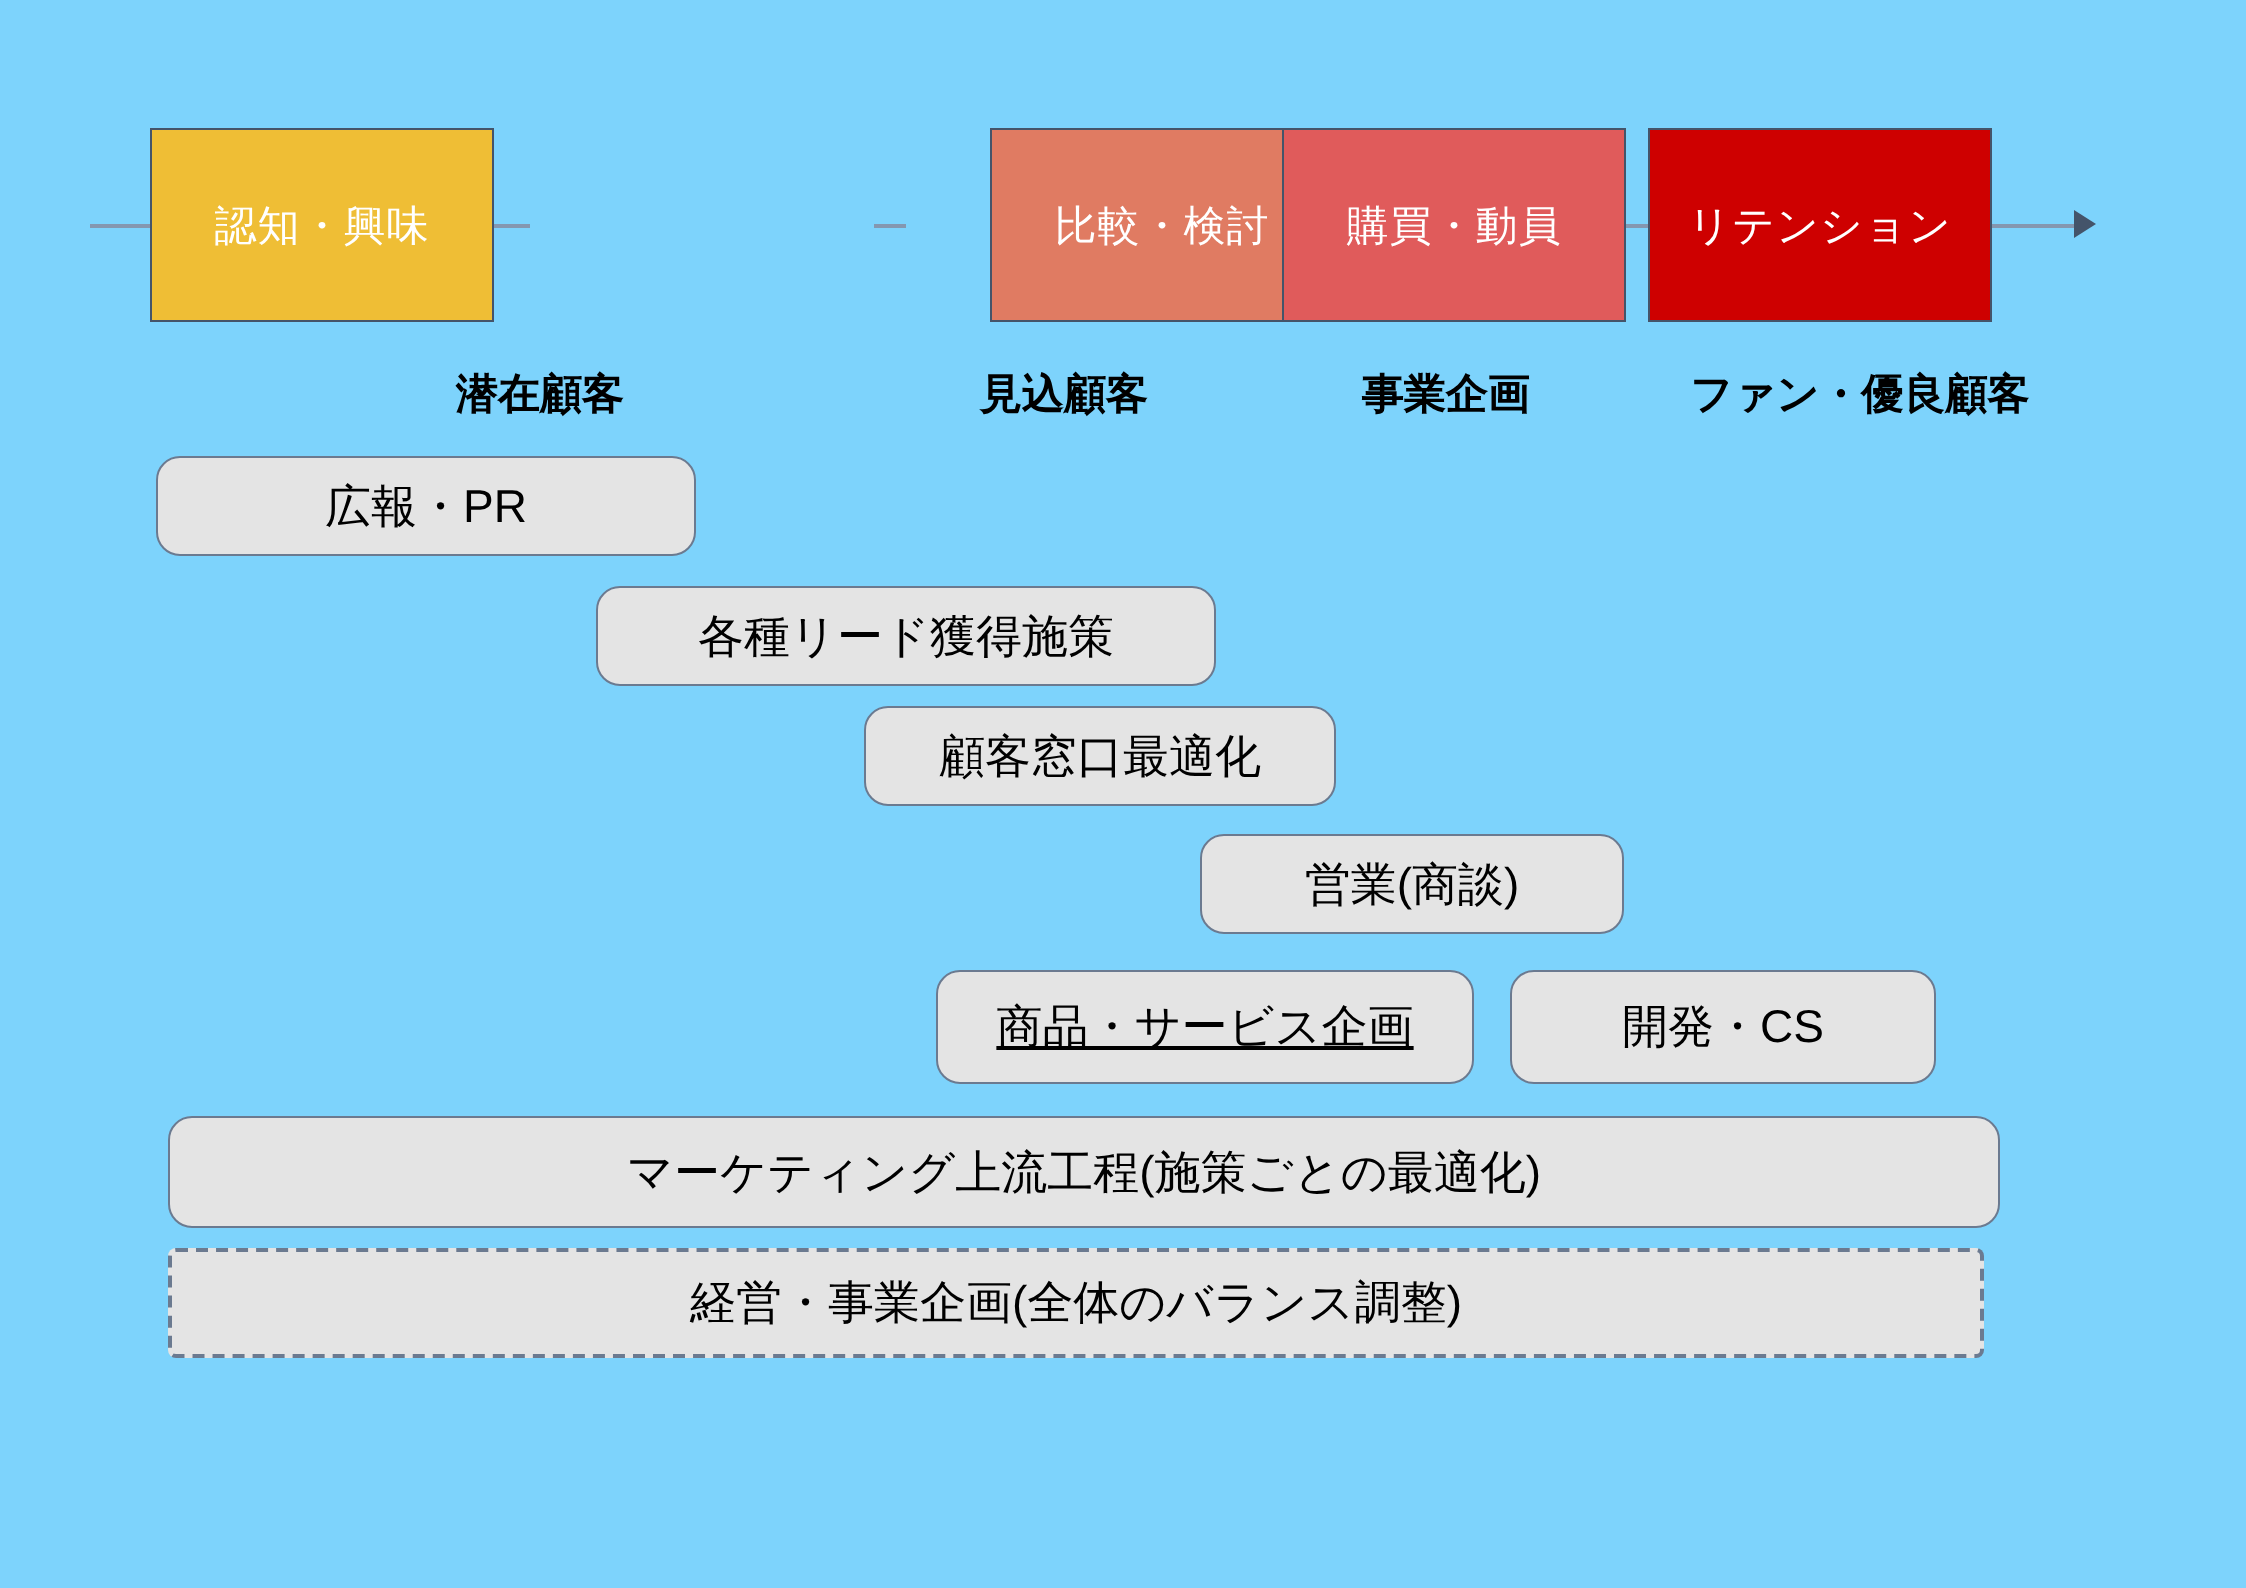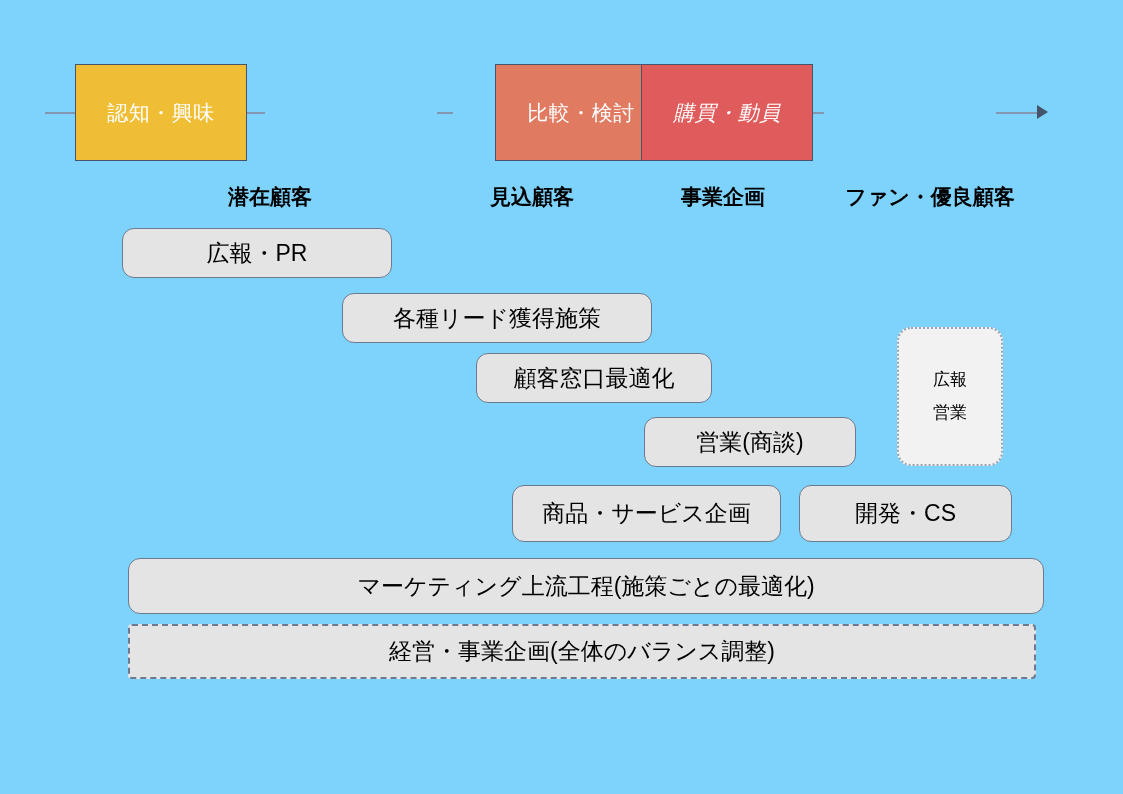--- a/index.html
+++ b/index.html
@@ -69,21 +69,20 @@
     box-sizing: border-box;
     background: #E4E4E4;
     border: 1.5px solid #6B7A90;
     border-radius: 12px;
     display: flex;
     align-items: center;
     justify-content: center;
     font-size: 23px;
     color: #000000;
     white-space: nowrap;
-    margin-left: 44px;
   }
   .gbox.wide { font-size: 23px; }
 
   .gbox.dotted {
     background: #F2F2F2;
     border: 2px dotted #9AA5B5;
     border-radius: 14px;
     flex-direction: column;
     font-size: 17px;
   }
@@ -111,24 +110,27 @@
 
   <div class="stage" style="left:75px; width:172px; background:#EFBE35;">
     <span>認知・興味</span>
   </div>
 
 
   <div class="stage" style="left:453px; width:172px; background:#E07B62;margin-left:42px;">
     <span>比較・検討</span>
   </div>
 
-  <div class="stage" style="left:641px; width:172px; background:#E05B5B;font-style:italic;">
+  <div class="stage" style="left:641px; width:172px; background:#E05B5B;">
     <span>購買・動員</span>
   </div>
 
+  <div class="stage" style="left:824px; width:172px; background:#CE0000;">
+    <span>リテンション</span>
+  </div>
 
   <div class="segment-label" style="left:170px; top:183px; width:200px;">潜在顧客</div>
 
   <div class="segment-label" style="left:432px; top:183px; width:200px;">見込顧客</div>
 
   <div class="segment-label" style="left:623px; top:183px; width:200px;">事業企画</div>
 
   <div class="segment-label" style="left:805px; top:183px; width:250px;">ファン・優良顧客</div>
 
   <div class="gbox" style="left:78px; top:228px; width:270px; height:50px;">
@@ -140,34 +142,30 @@
   </div>
 
   <div class="gbox" style="left:432px; top:353px; width:236px; height:50px;">
     <span>顧客窓口最適化</span>
   </div>
 
   <div class="gbox" style="left:600px; top:417px; width:212px; height:50px;text-align:center;">
     <span>営業(商談)</span>
   </div>
 
-  <div class="gbox" style="left:468px; top:485px; width:269px; height:57px;">
+  <div class="gbox" style="left:468px; top:485px; width:269px; height:57px;text-decoration:underline;">
     <span>商品・サービス企画</span>
   </div>
 
   <div class="gbox" style="left:755px; top:485px; width:213px; height:57px;">
     <span>開発・CS</span>
   </div>
 
   <div class="gbox wide" style="left:84px; top:558px; width:916px; height:56px;">
     <span>マーケティング上流工程(施策ごとの最適化)</span>
   </div>
 
   <div class="gbox wide dashdot" style="left:84px; top:624px; width:908px; height:55px;">
     <span>経営・事業企画(全体のバランス調整)</span>
   </div>
 
-  <div class="gbox dotted" style="left:853px; top:327px; width:106px; height:139px;">
-    <span class="line">広報</span>
-    <span class="line">営業</span>
-  </div>
 
 </div>
 
 </body></html>

